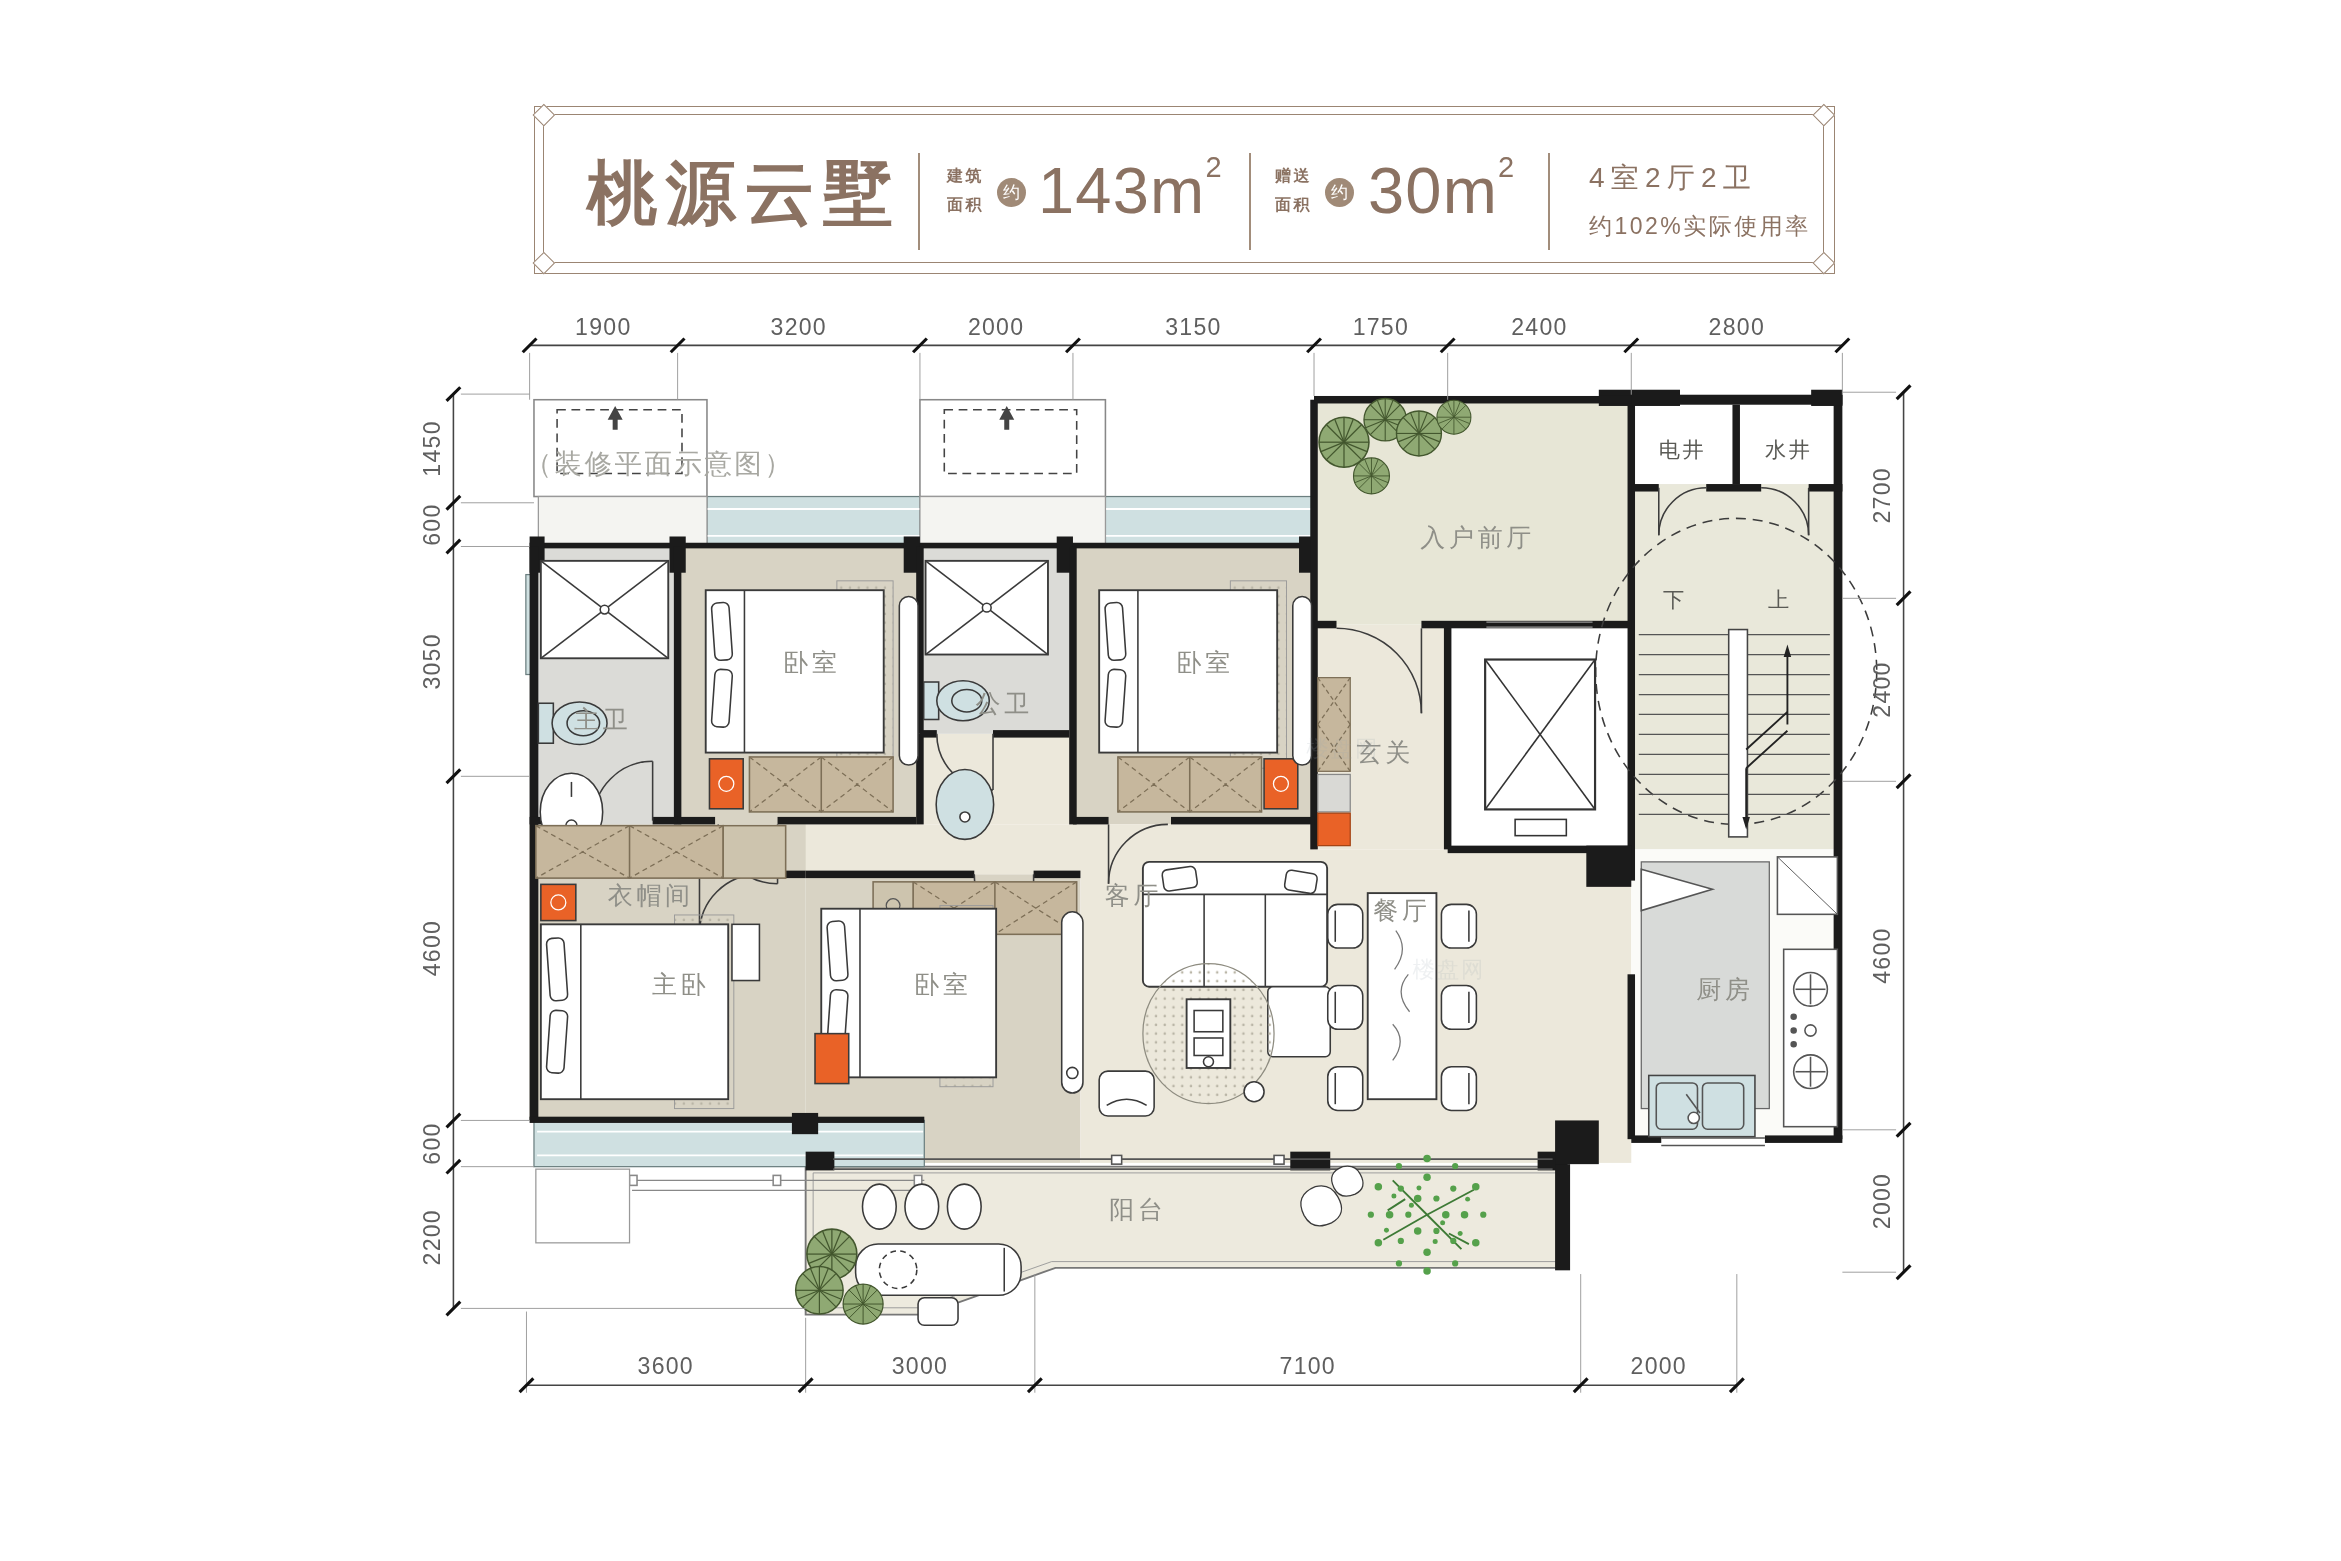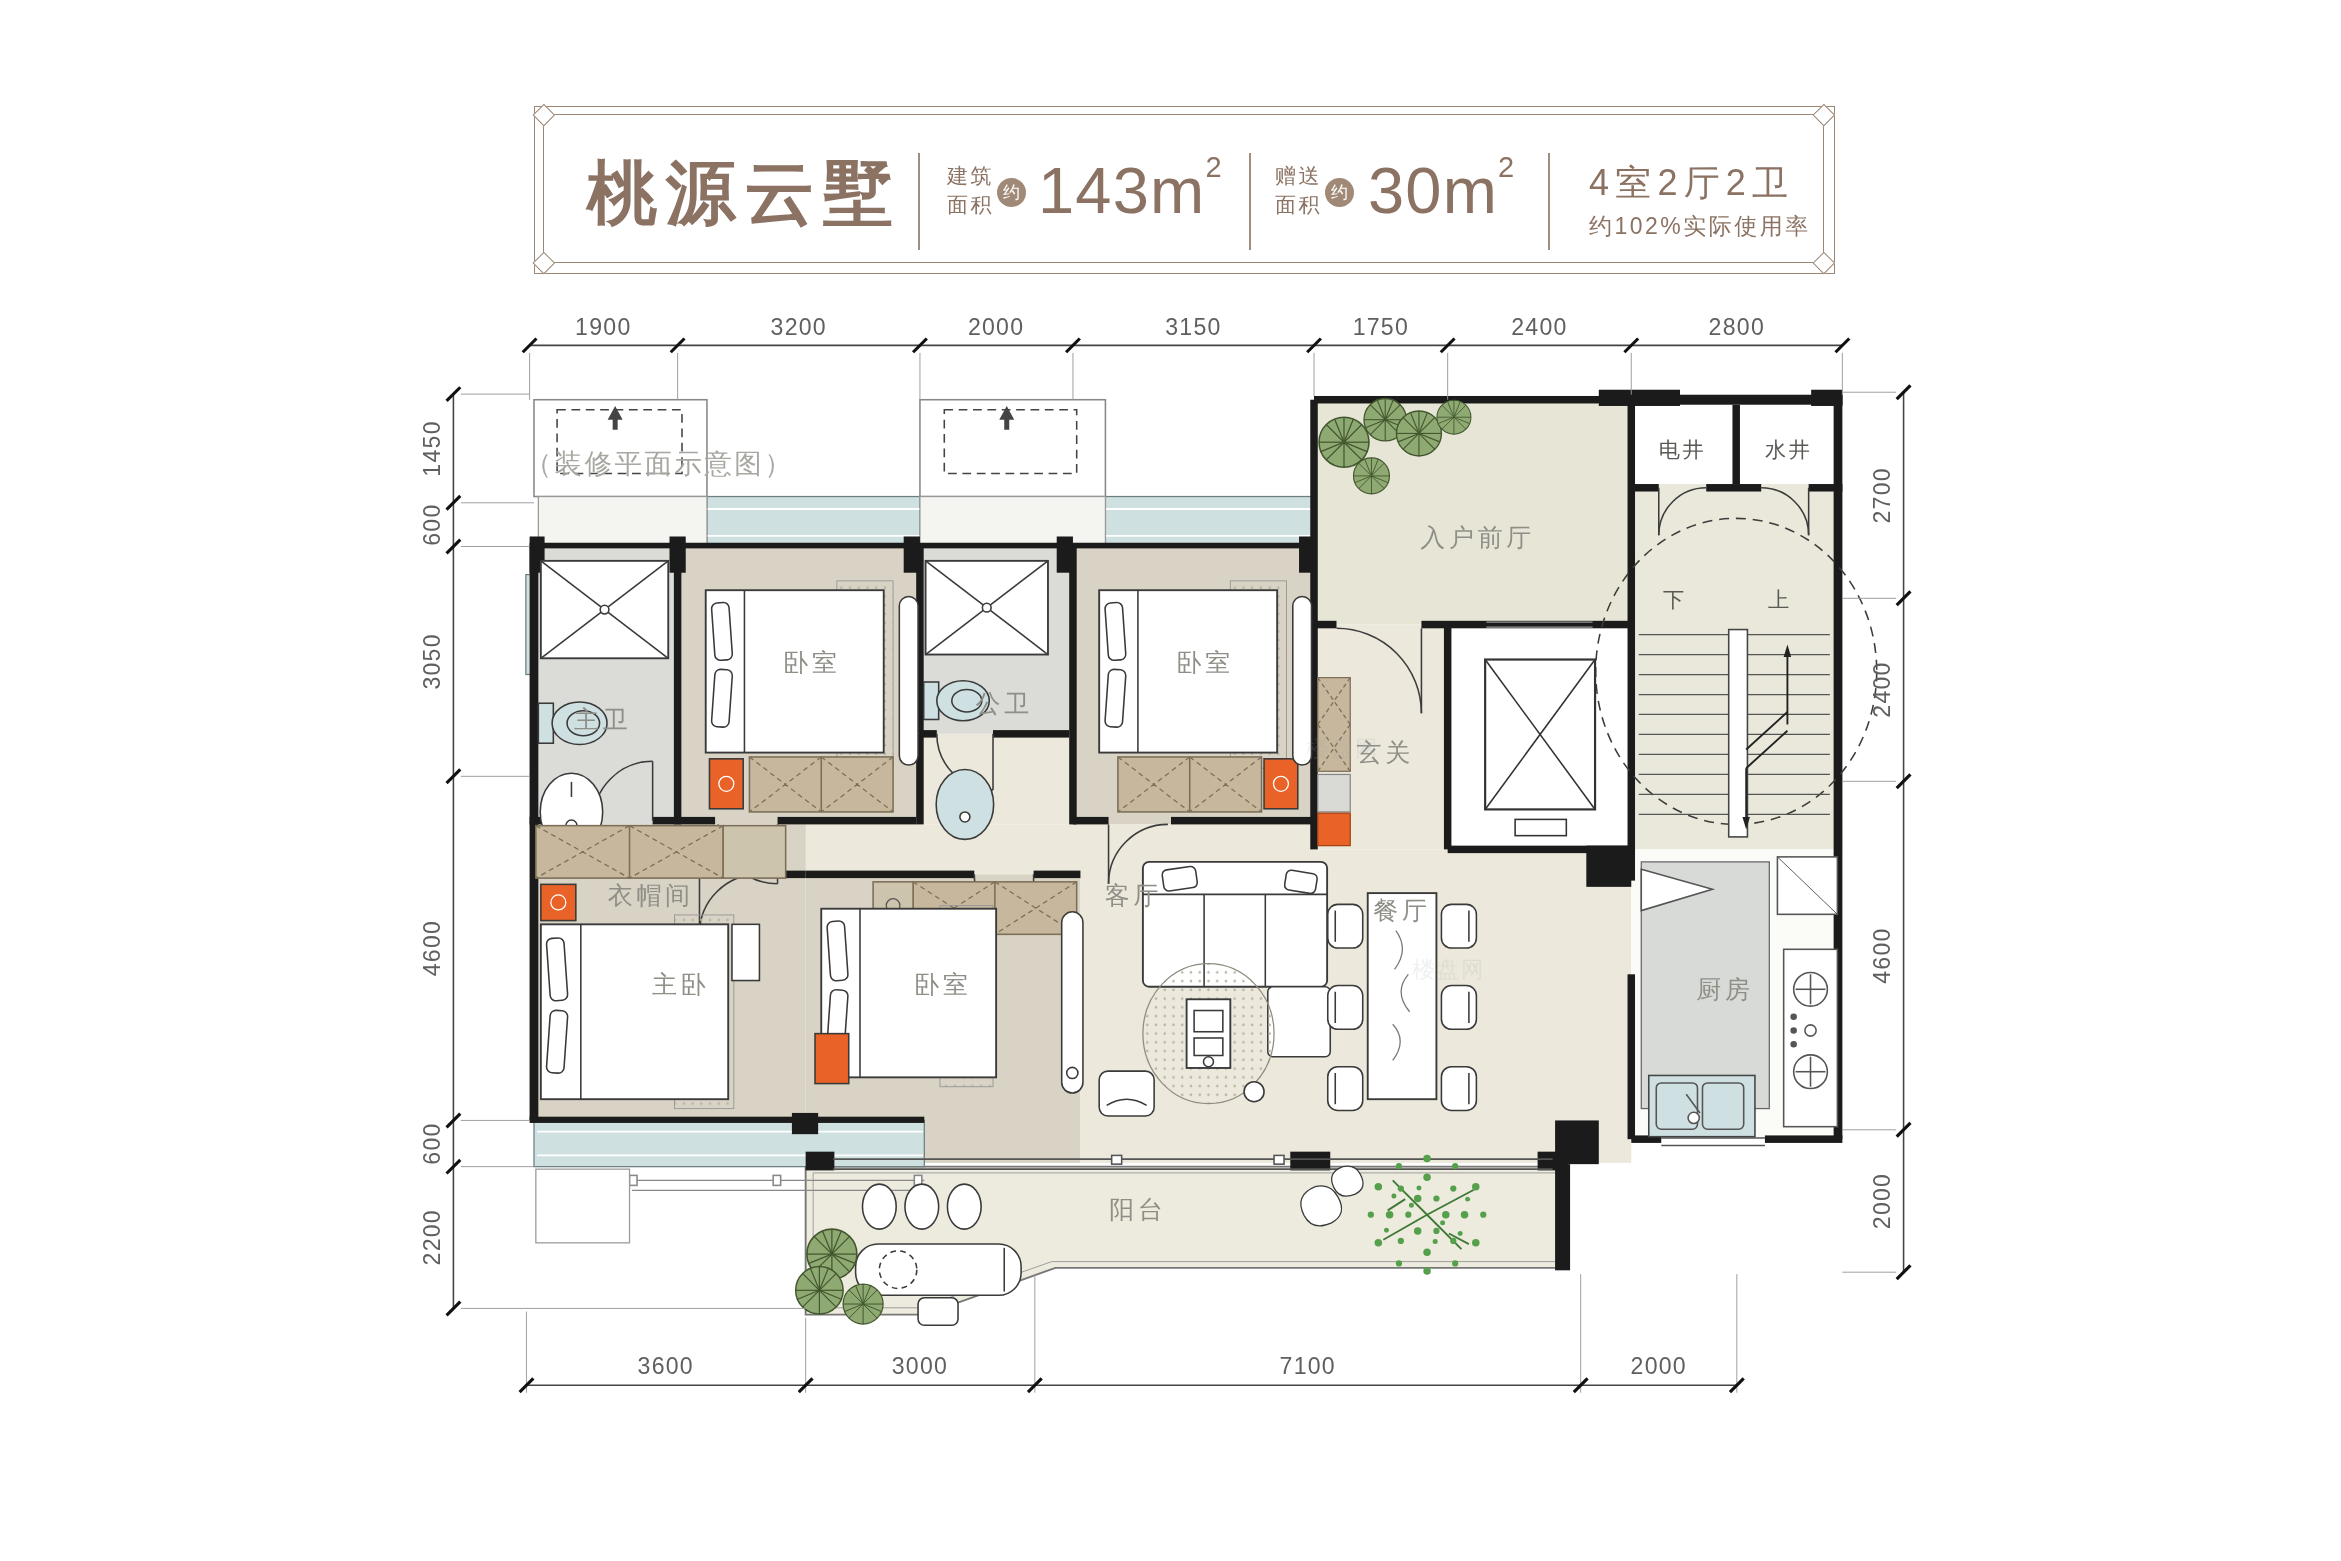--- a/index.html
+++ b/index.html
@@ -5,26 +5,26 @@
   html,body{margin:0;padding:0;background:#ffffff;width:2342px;height:1562px;overflow:hidden;
     font-family:"Liberation Sans","DejaVu Sans",sans-serif;}
   .page{position:relative;width:2332px;height:1562px;background:#fff;}
   
   .hframe{position:absolute;left:534px;top:106px;width:1299px;height:166px;border:1.9px solid #9b8573;}
   .hframe-in{position:absolute;left:543px;top:114px;width:1279px;height:147px;border:1.2px solid #9b8573;}
   .corner{position:absolute;width:13.7px;height:13.7px;background:#fff;border:1.2px solid #9b8573;transform:rotate(45deg);}
   .title{position:absolute;left:587px;top:147px;width:300px;font-family:"Liberation Serif","DejaVu Serif",serif;
     font-size:70px;letter-spacing:8.7px;color:#8b7262;font-weight:600;white-space:nowrap;}
   .vdiv{position:absolute;top:153px;width:1.9px;height:97px;background:#a28d7b;}
-  .mlabels{position:absolute;width:69px;color:#8b7262;font-size:21px;letter-spacing:2.5px;line-height:29px;font-weight:400;}
+  .mlabels{position:absolute;width:69px;color:#8b7262;font-size:16px;letter-spacing:2.5px;line-height:29px;font-weight:700;}
   .badge{position:absolute;width:29px;height:29px;border-radius:50%;background:#a08a77;color:#fff;font-size:17px;
     line-height:29px;text-align:center;letter-spacing:0;}
   .mval{position:absolute;color:#8b7262;font-size:65px;font-weight:400;letter-spacing:1.2px;white-space:nowrap;}
   .mval sup{font-size:29px;vertical-align:36px;}
-  .spec1{position:absolute;left:1589px;top:159px;color:#8b7262;font-size:36px;letter-spacing:6.2px;font-weight:500;}
+  .spec1{position:absolute;left:1589px;top:159px;color:#8b7262;font-size:28px;letter-spacing:6.2px;font-weight:500;}
   .spec2{position:absolute;left:1589px;top:211px;color:#8b7262;font-size:23px;letter-spacing:2.5px;font-weight:400;}
   
   .footer{position:absolute;left:119px;top:1478px;width:2136px;color:#2e4651;font-size:20.6px;
     font-weight:700;line-height:25.6px;letter-spacing:0.3px;}
   
   svg text{font-family:"Liberation Sans","DejaVu Sans",sans-serif;}
   .rlabel{font-size:40px;fill:#8f8f88;letter-spacing:6px;}
   .slabel{font-size:34px;fill:#5a5a55;letter-spacing:4px;}
   .dimt{font-size:37px;fill:#5f5f5f;letter-spacing:2px;}
   .note{font-size:44px;fill:#a8a8a2;letter-spacing:4px;}

